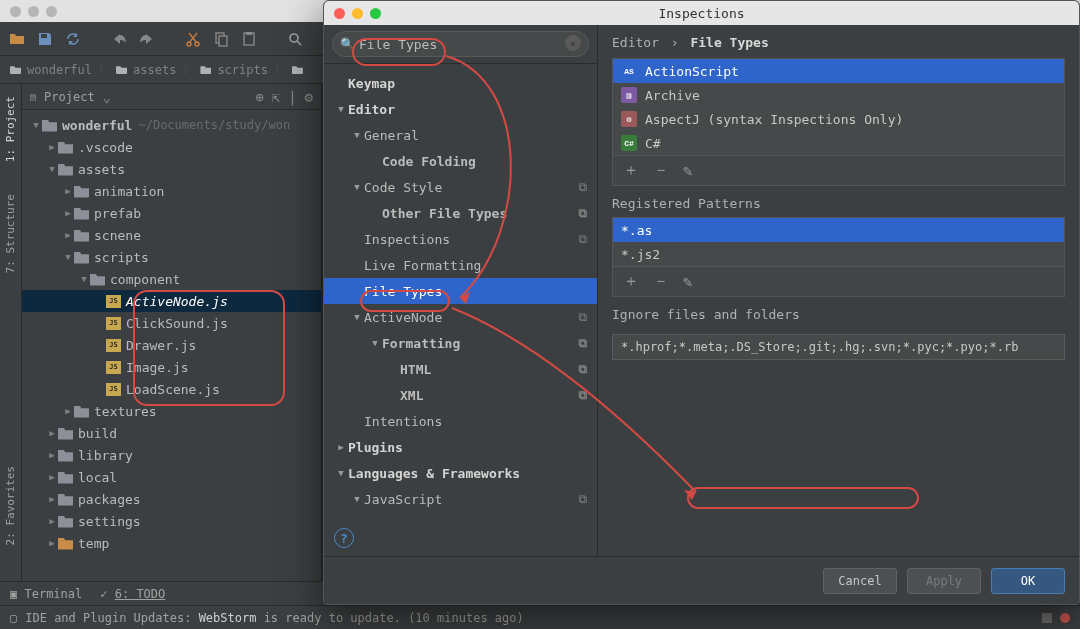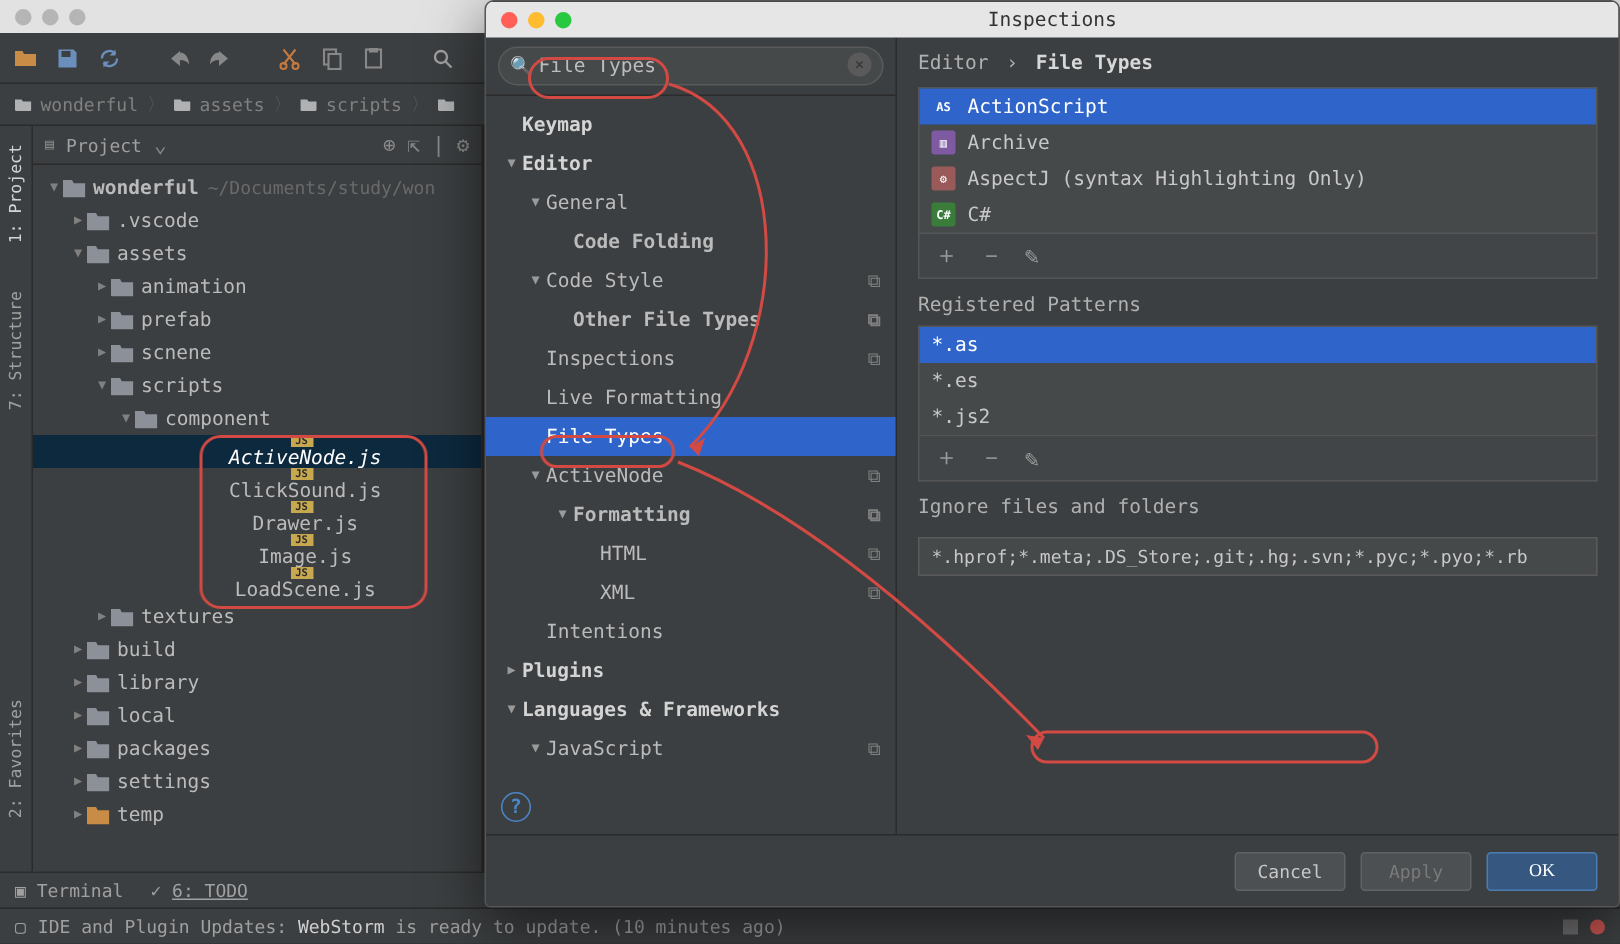--- a/index.html
+++ b/index.html
@@ -36,21 +36,21 @@
   .panel-header .flex { flex: 1; }
   .panel-header .glyph { color: #888; font-size: 14px; }
 
   .tree { flex: 1; overflow: auto; padding-top: 4px; font-size: 13px; }
   .tree-row { display: flex; align-items: center; height: 22px; padding-right: 8px; white-space: nowrap; }
   .tree-row .caret { width: 12px; color: #808080; font-size: 9px; text-align: center; }
   .tree-row .label { color: #bbbbbb; }
   .tree-row .path { color: #6a6a6a; margin-left: 6px; font-size: 12px; }
   .tree-row.sel { background: #0d293e; }
   .tree-row.sel .label { color: #ffffff; font-style: italic; }
-  .ind0 { padding-left: 8px; } .ind1 { padding-left: 24px; } .ind2 { padding-left: 40px; } .ind3 { padding-left: 56px; } .ind4 { padding-left: 72px; flex-direction: column; }
+  .ind0 { padding-left: 8px; } .ind1 { padding-left: 24px; } .ind2 { padding-left: 40px; } .ind3 { padding-left: 56px; } .ind4 { padding-left: 72px; }
   .fico { width: 15px; height: 13px; margin-right: 5px; display: inline-flex; align-items: center; justify-content: center; }
   .fico.dir { background: #8c9099; clip-path: polygon(0 12%,40% 12%,48% 28%,100% 28%,100% 100%,0 100%); border-radius: 1px; }
   .fico.dir.orange { background: #c88c47; }
   .fico.js { background: #c8a84f; font-size: 7px; font-weight: bold; color: #2b2b2b; }
 
   
   .bottom-bar { height: 24px; background: #3c3f41; border-top: 1px solid #2b2b2b; display: flex; align-items: center; padding: 0 10px; gap: 18px; font-size: 12px; color: #a0a0a0; }
   .bottom-bar .right { margin-left: auto; display: flex; align-items: center; gap: 8px; }
   .status-bar { height: 24px; background: #3c3f41; border-top: 1px solid #2b2b2b; display: flex; align-items: center; padding: 0 10px; font-size: 12px; color: #a0a0a0; }
   .status-bar .right { margin-left: auto; display: flex; align-items: center; gap: 8px; }
@@ -69,44 +69,44 @@
   .search-wrap .mag { position: absolute; left: 16px; top: 12px; color: #888; font-size: 12px; }
   .search-wrap .clear { position: absolute; right: 16px; top: 10px; width: 16px; height: 16px; border-radius: 50%; background: #5a5a5a; color: #333; font-size: 10px; display: flex; align-items: center; justify-content: center; }
 
   .prefs-tree { flex: 1; overflow: auto; padding: 6px 0 10px 0; }
   .pnode { display: flex; align-items: center; height: 26px; color: #bbbbbb; position: relative; }
   .pnode .caret { width: 14px; color: #9a9a9a; font-size: 9px; text-align: center; }
   .pnode.bold > .pl { font-weight: bold; color: #d4d4d4; }
   .pnode.sel { background: #2f65ca; color: #fff; }
   .pnode.sel .pl { color: #fff; }
   .pnode .copy { position: absolute; right: 10px; color: #808080; font-size: 12px; }
-  .pi0 { padding-left: 10px; } .pi1 { padding-left: 26px; } .pi2 { padding-left: 44px; font-weight: bold; } .pi3 { padding-left: 62px; }
+  .pi0 { padding-left: 10px; } .pi1 { padding-left: 26px; } .pi2 { padding-left: 44px; font-weight: bold; } .pi3 { padding-left: 62px; font-weight: bold; }
   .help-circ { width: 20px; height: 20px; border: 1.5px solid #4a88c7; border-radius: 50%; color: #4a88c7; font-size: 13px; font-weight: bold; display: inline-flex; align-items: center; justify-content: center; margin: 8px 10px; }
 
   .prefs-right { flex: 1; background: #3c3f41; display: flex; flex-direction: column; padding: 0 0 0 0; min-width: 0; }
   .prefs-crumb { padding: 10px 14px 8px 14px; color: #b0b0b0; font-size: 13px; }
   .prefs-crumb b { color: #d8d8d8; font-weight: bold; }
   .section-hdr { padding: 10px 14px 6px 14px; color: #b0b0b0; font-size: 13px; }
 
   .ft-list { margin: 0 14px; border: 1px solid #555; background: #45494a; }
   .ft-row { display: flex; align-items: center; height: 24px; padding: 0 8px; gap: 8px; color: #c8c8c8; }
   .ft-row.sel { background: #2f65ca; color: #fff; }
-  .ft-row .badge { width: 16px; height: 16px; display: inline-flex; align-items: center; justify-content: center; font-size: 8px; font-weight: bold; border-radius: 2px; }
+  .ft-row .badge { width: 16px; height: 16px; display: inline-flex; align-items: center; justify-content: center; font-size: 8px; font-weight: bold; border-radius: 2px; font-family: Liberation Mono, monospace; }
   .badge.as { background: #2f65ca; color: #fff; }
   .badge.ar { background: #7e5aa2; color: #fff; }
   .badge.aj { background: #9b5a5a; color: #fff; }
   .badge.cs { background: #3a7d3a; color: #fff; }
   .ft-tools { margin: 0 14px; height: 30px; background: #414547; border: 1px solid #555; border-top: none; display: flex; align-items: center; gap: 14px; padding: 0 10px; color: #9a9a9a; }
   .ft-tools span { font-size: 16px; }
 
   .ignore-input { margin: 6px 14px 0 14px; width: calc(100% - 28px); background: #45494a; border: 1px solid #5a5a5a; height: 26px; color: #c8c8c8; padding: 0 8px; font-family: inherit; font-size: 12px; outline: none; }
 
   .prefs-buttons { height: 48px; border-top: 1px solid #2b2b2b; display: flex; align-items: center; justify-content: flex-end; gap: 10px; padding: 0 14px; background: #3c3f41; }
   .btn { min-width: 74px; height: 26px; background: #4c5052; border: 1px solid #5e6366; color: #c8c8c8; font-size: 12px; font-family: inherit; border-radius: 3px; }
-  .btn.primary { background: #365880; border-color: #4a7db1; color: #fff; font-family: Liberation Serif, serif; }
+  .btn.primary { background: #365880; border-color: #4a7db1; color: #fff; }
   .btn.disabled { color: #7a7a7a; }
 
   
   .anno { position: absolute; border: 2px solid #d24a43; border-radius: 18px; pointer-events: none; }
   .anno-line { position: absolute; pointer-events: none; }
   .anno-line svg { overflow: visible; }
 </style>
 </head>
 <body>
 
@@ -455,40 +455,37 @@
           <div class="ft-row sel">
             <span class="badge as">AS</span>
             <span>ActionScript</span>
           </div>
           <div class="ft-row">
             <span class="badge ar">▥</span>
             <span>Archive</span>
           </div>
           <div class="ft-row">
             <span class="badge aj">⚙</span>
-            <span>AspectJ (syntax Highlighting Only)</span>
+            <span>AspectJ (syntax Inspections Only)</span>
           </div>
           <div class="ft-row">
             <span class="badge cs">C#</span>
             <span>C#</span>
           </div>
         </div>
       <div class="ft-tools">
         <span>＋</span>
         <span>－</span>
         <span>✎</span>
       </div>
 
       <div class="section-hdr">Registered Patterns</div>
       <div class="ft-list" id="pat-list">
           <div class="ft-row sel">
             <span>*.as</span>
-          </div>
-          <div class="ft-row">
-            <span>*.es</span>
           </div>
           <div class="ft-row">
             <span>*.js2</span>
           </div>
         </div>
       <div class="ft-tools">
         <span>＋</span>
         <span>－</span>
         <span>✎</span>
       </div>

